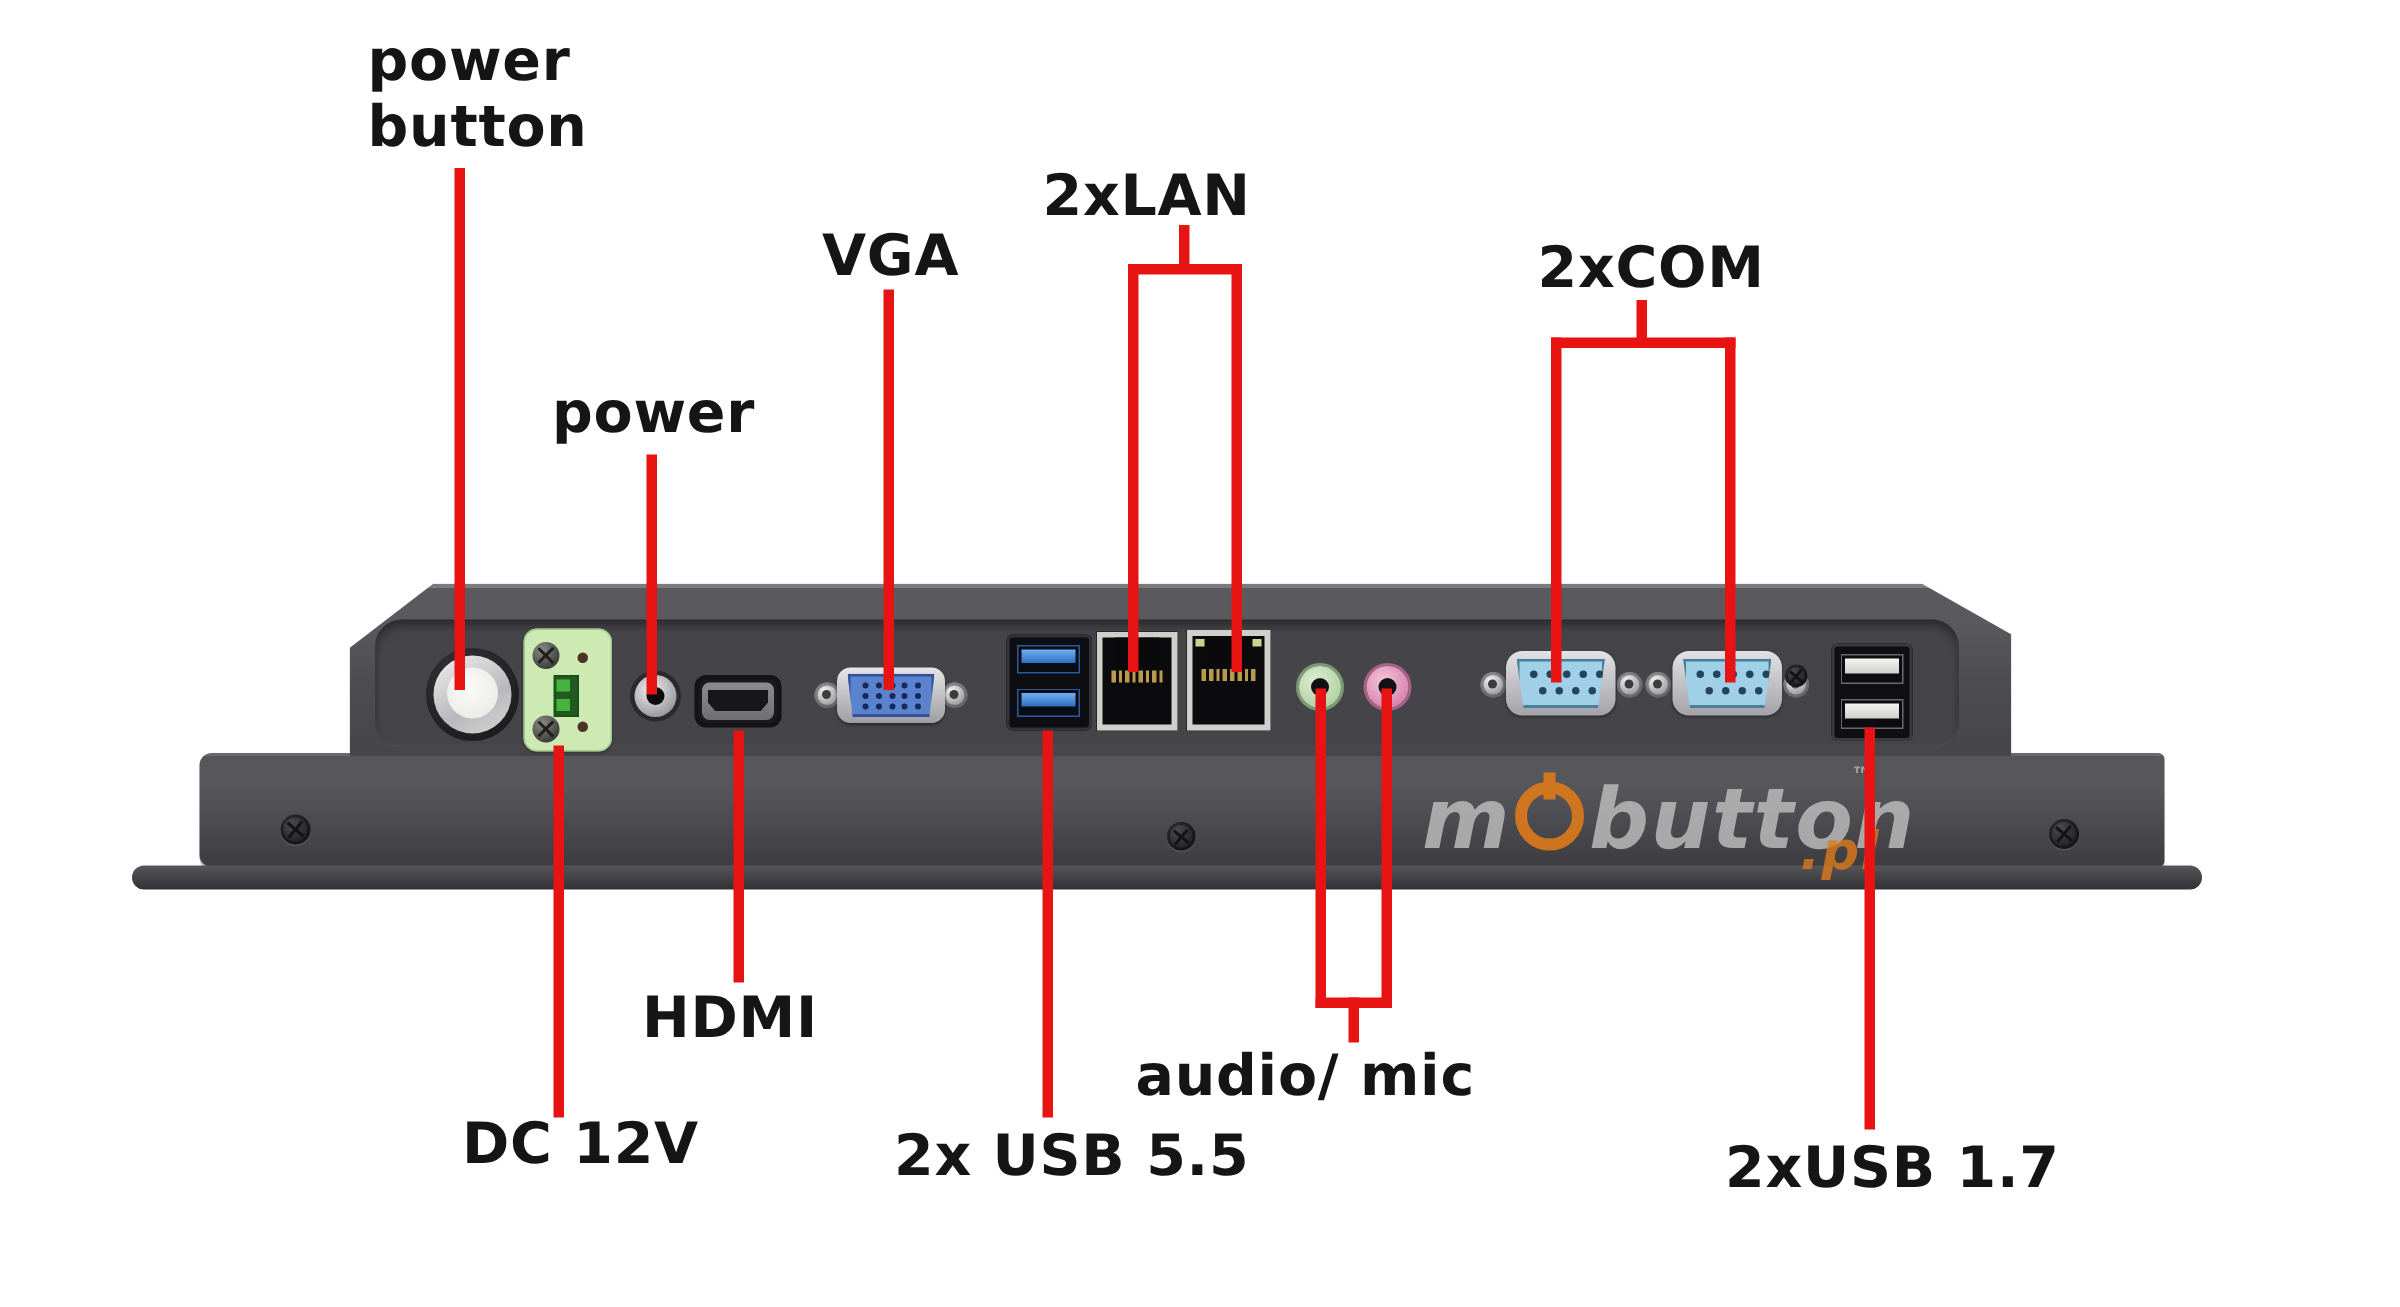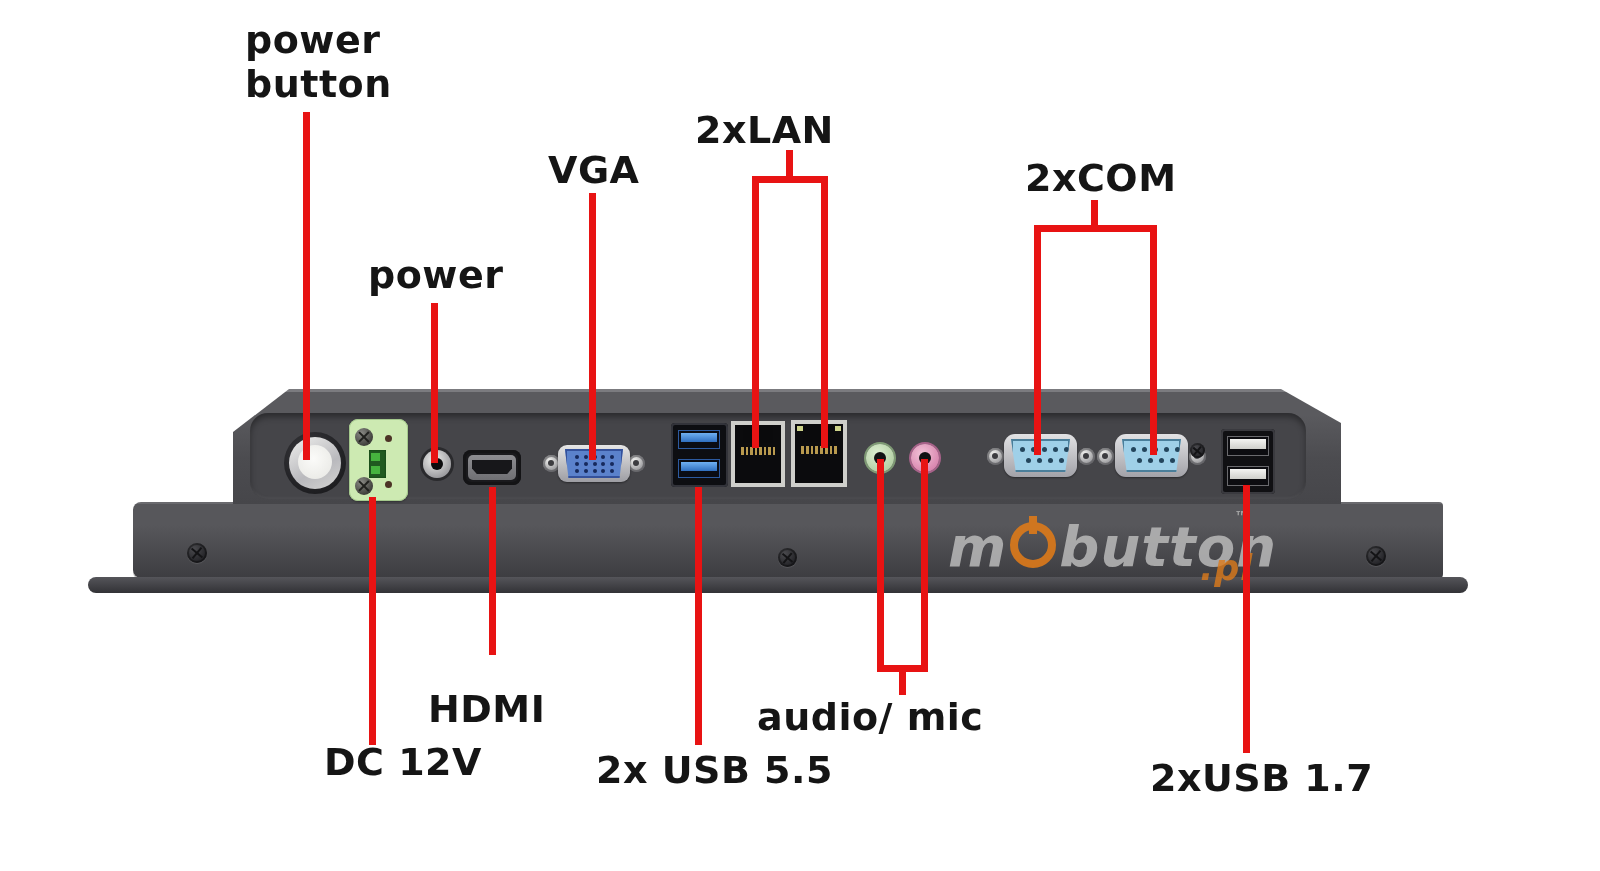--- a/index.html
+++ b/index.html
@@ -343,20 +343,20 @@
     <div class="cline" style="left:1243px;top:485px;width:7px;height:268px;"></div>
   </div>
 
   <div>
     <div class="lbl" style="left:245px;top:18px;">power
 button</div>
     <div class="lbl" style="left:368px;top:253px;">power</div>
     <div class="lbl" style="left:548px;top:148px;">VGA</div>
     <div class="lbl" style="left:695px;top:108px;">2xLAN</div>
     <div class="lbl" style="left:1025px;top:156px;">2xCOM</div>
-    <div class="lbl" style="left:324px;top:740px;">DC 12V</div>
-    <div class="lbl" style="left:428px;top:656px;margin-top:31px;">HDMI</div>
+    <div class="lbl" style="left:308px;top:740px;">DC 12V</div>
+    <div class="lbl" style="left:428px;top:656px;">HDMI</div>
     <div class="lbl" style="left:596px;top:748px;">2x USB 5.5</div>
     <div class="lbl" style="left:757px;top:695px;">audio/ mic</div>
     <div class="lbl" style="left:1150px;top:756px;">2xUSB 1.7</div>
   </div>
 
 </div>
 
 </body></html>

